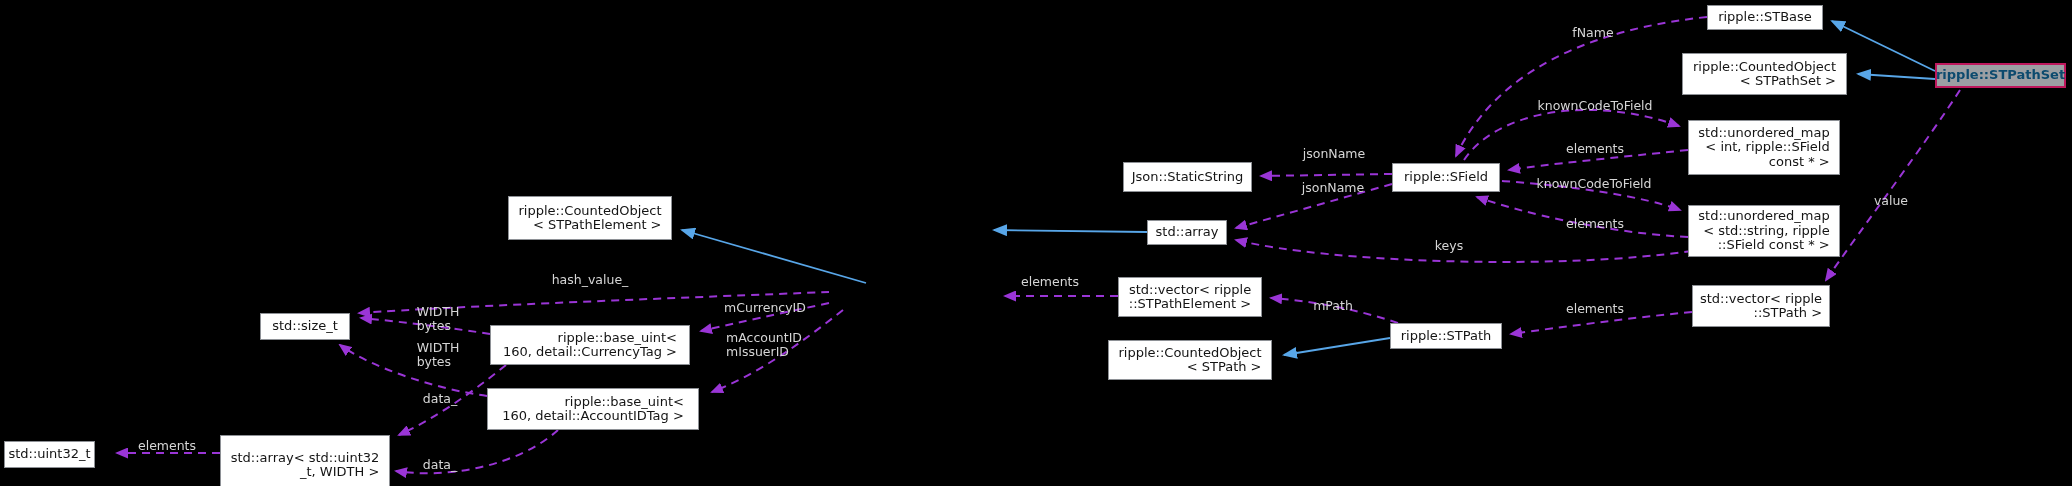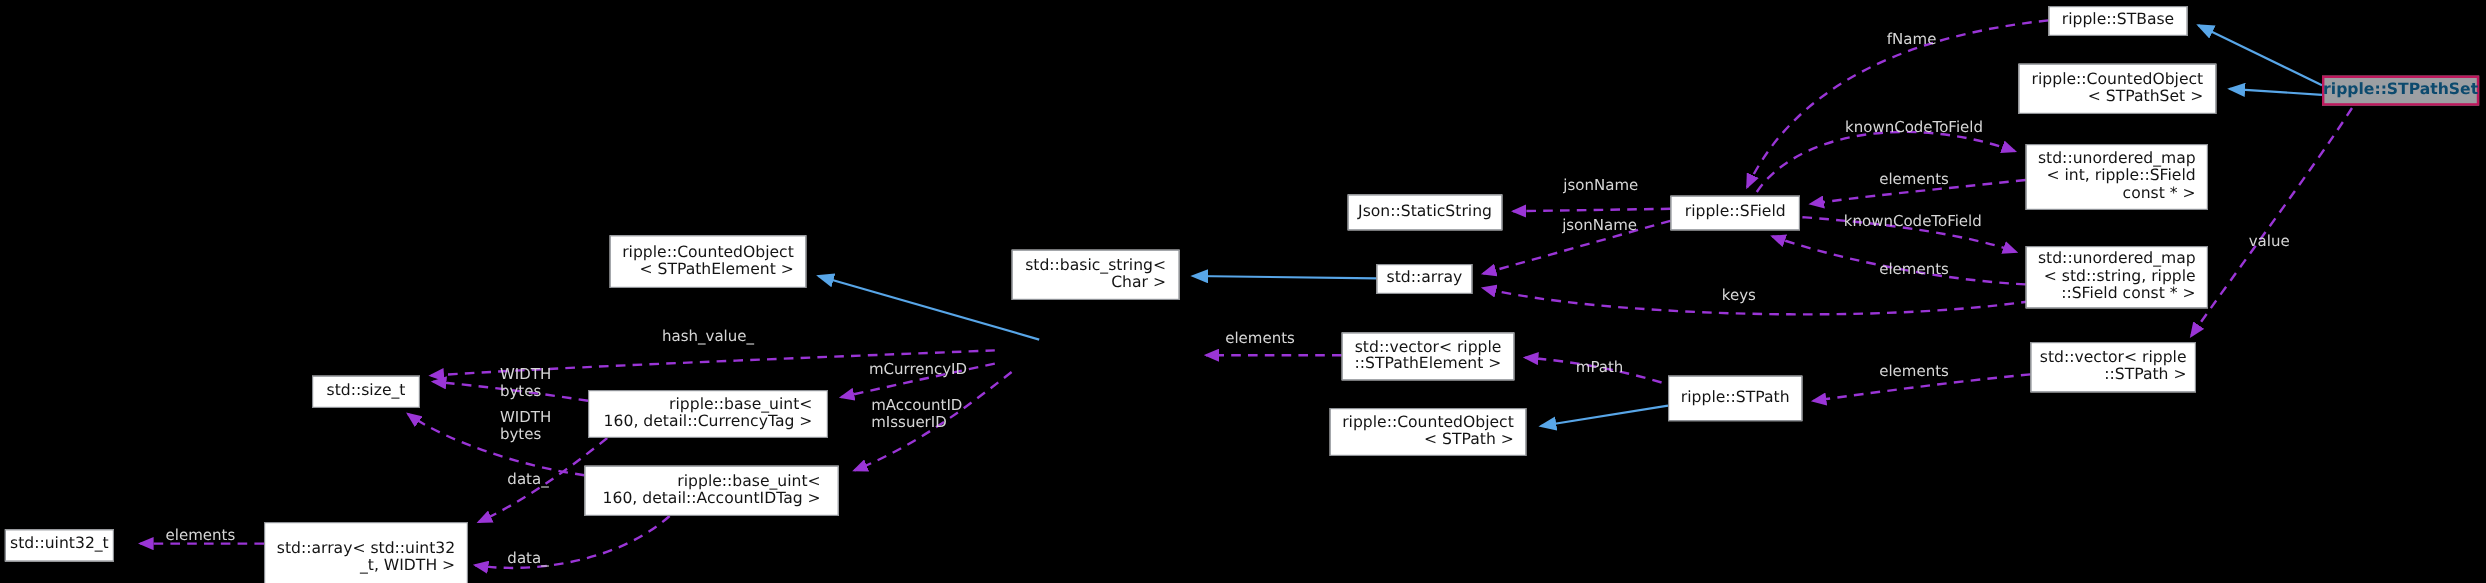--- a/index.html
+++ b/index.html
@@ -69,29 +69,27 @@
   <div class="node focus" style="left:1935px;top:63px;width:131px;height:25px">ripple::STPathSet</div>
   <div class="node" style="left:1688px;top:120px;width:152px;height:55px">std::unordered_map
 &lt; int, ripple::SField
 const * &gt;</div>
   <div class="node" style="left:1688px;top:205px;width:152px;height:52px">std::unordered_map
 &lt; std::string, ripple
 ::SField const * &gt;</div>
   <div class="node" style="left:1392px;top:163px;width:108px;height:29px">ripple::SField</div>
   <div class="node" style="left:1123px;top:162px;width:129px;height:30px">Json::StaticString</div>
   <div class="node" style="left:1147px;top:220px;width:80px;height:25px">std::array</div>
-  <div class="node" style="left:843px;top:208px;width:140px;height:42px">std::basic_string&lt;
-Char &gt;</div>
   <div class="node" style="left:508px;top:196px;width:164px;height:44px">ripple::CountedObject
 &lt; STPathElement &gt;</div>
   <div class="node" style="left:1118px;top:277px;width:144px;height:40px">std::vector&lt; ripple
 ::STPathElement &gt;</div>
   <div class="node" style="left:1108px;top:340px;width:164px;height:40px">ripple::CountedObject
 &lt; STPath &gt;</div>
-  <div class="node" style="left:1390px;top:313px;width:112px;height:38px">ripple::STPath</div>
+  <div class="node" style="left:1390px;top:323px;width:112px;height:26px">ripple::STPath</div>
   <div class="node" style="left:1692px;top:285px;width:138px;height:42px">std::vector&lt; ripple
 ::STPath &gt;</div>
   <div class="node" style="left:260px;top:313px;width:90px;height:27px">std::size_t</div>
   <div class="node" style="left:490px;top:325px;width:200px;height:40px">ripple::base_uint&lt;
 160, detail::CurrencyTag &gt;</div>
   <div class="node" style="left:487px;top:388px;width:212px;height:42px">ripple::base_uint&lt;
 160, detail::AccountIDTag &gt;</div>
   <div class="node" style="left:220px;top:435px;width:170px;height:60px">std::array&lt; std::uint32
 _t, WIDTH &gt;</div>
   <div class="node" style="left:4px;top:441px;width:91px;height:27px">std::uint32_t</div>

